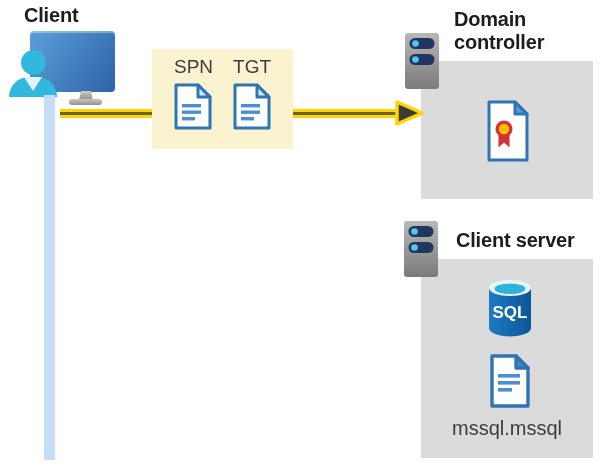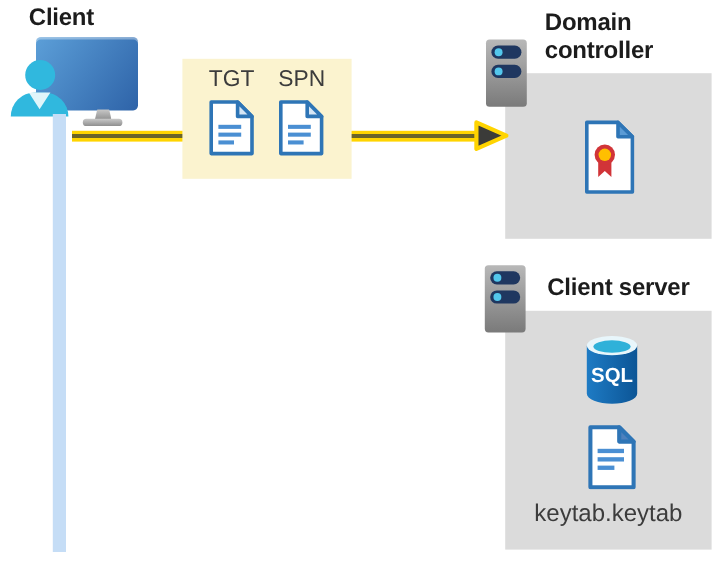--- a/index.html
+++ b/index.html
@@ -76,31 +76,31 @@
   </div>
 
   <div class="abs vline"></div>
   <div class="abs arrow-shaft"></div>
   <svg class="abs arrow-head" width="31" height="28" viewBox="0 0 31 28">
     <polygon points="3,3 28,14 3,25" style="fill:var(--arrowhead_fill);stroke:var(--arrow_yellow);stroke-width:3.5;stroke-linejoin:round;"></polygon>
   </svg>
 
   <div class="abs token-box">
     <div class="token">
-      <div class="token-label">TGT</div>
+      <div class="token-label">SPN</div>
       <svg width="38" height="47" viewBox="0 0 38 47">
         <path d="M2 2 h22 l12 12 v31 h-34 z" style="fill:#fff;stroke:var(--doc_blue);stroke-width:3;stroke-linejoin:round;"></path>
         <path d="M24 2 l12 12 h-12 z" style="fill:var(--doc_fold_light);stroke:var(--doc_blue);stroke-width:3;stroke-linejoin:round;"></path>
         <rect x="8" y="21" width="19" height="3.4" style="fill:var(--doc_line);"></rect>
         <rect x="8" y="27.5" width="19" height="3.4" style="fill:var(--doc_line);"></rect>
         <rect x="8" y="34" width="13" height="3.4" style="fill:var(--doc_line);"></rect>
       </svg>
     </div>
     <div class="token">
-      <div class="token-label">SPN</div>
+      <div class="token-label">TGT</div>
       <svg width="38" height="47" viewBox="0 0 38 47">
         <path d="M2 2 h22 l12 12 v31 h-34 z" style="fill:#fff;stroke:var(--doc_blue);stroke-width:3;stroke-linejoin:round;"></path>
         <path d="M24 2 l12 12 h-12 z" style="fill:var(--doc_fold_light);stroke:var(--doc_blue);stroke-width:3;stroke-linejoin:round;"></path>
         <rect x="8" y="21" width="19" height="3.4" style="fill:var(--doc_line);"></rect>
         <rect x="8" y="27.5" width="19" height="3.4" style="fill:var(--doc_line);"></rect>
         <rect x="8" y="34" width="13" height="3.4" style="fill:var(--doc_line);"></rect>
       </svg>
     </div>
   </div>
 
@@ -156,15 +156,15 @@
     <text x="23" y="39" text-anchor="middle" font-family="Liberation Sans, sans-serif" font-size="17" font-weight="bold" fill="#ffffff">SQL</text>
   </svg>
 
   <svg class="abs keytab-icon" width="40" height="54" viewBox="0 0 40 54">
     <path d="M2 2 h24 l12 12 v38 h-36 z" style="fill:#fff;stroke:var(--doc_blue);stroke-width:3.4;stroke-linejoin:round;"></path>
     <path d="M26 2 l12 12 h-12 z" style="fill:var(--keytab_fold);stroke:var(--doc_blue);stroke-width:3.4;stroke-linejoin:round;"></path>
     <rect x="8" y="20" width="22" height="3.6" style="fill:var(--doc_line);"></rect>
     <rect x="8" y="27" width="22" height="3.6" style="fill:var(--doc_line);"></rect>
     <rect x="8" y="34" width="14" height="3.6" style="fill:var(--doc_line);"></rect>
   </svg>
-  <div class="abs keytab-label">keytab.keytab</div>
+  <div class="abs keytab-label">mssql.mssql</div>
 
 </div>
 
 </body></html>

